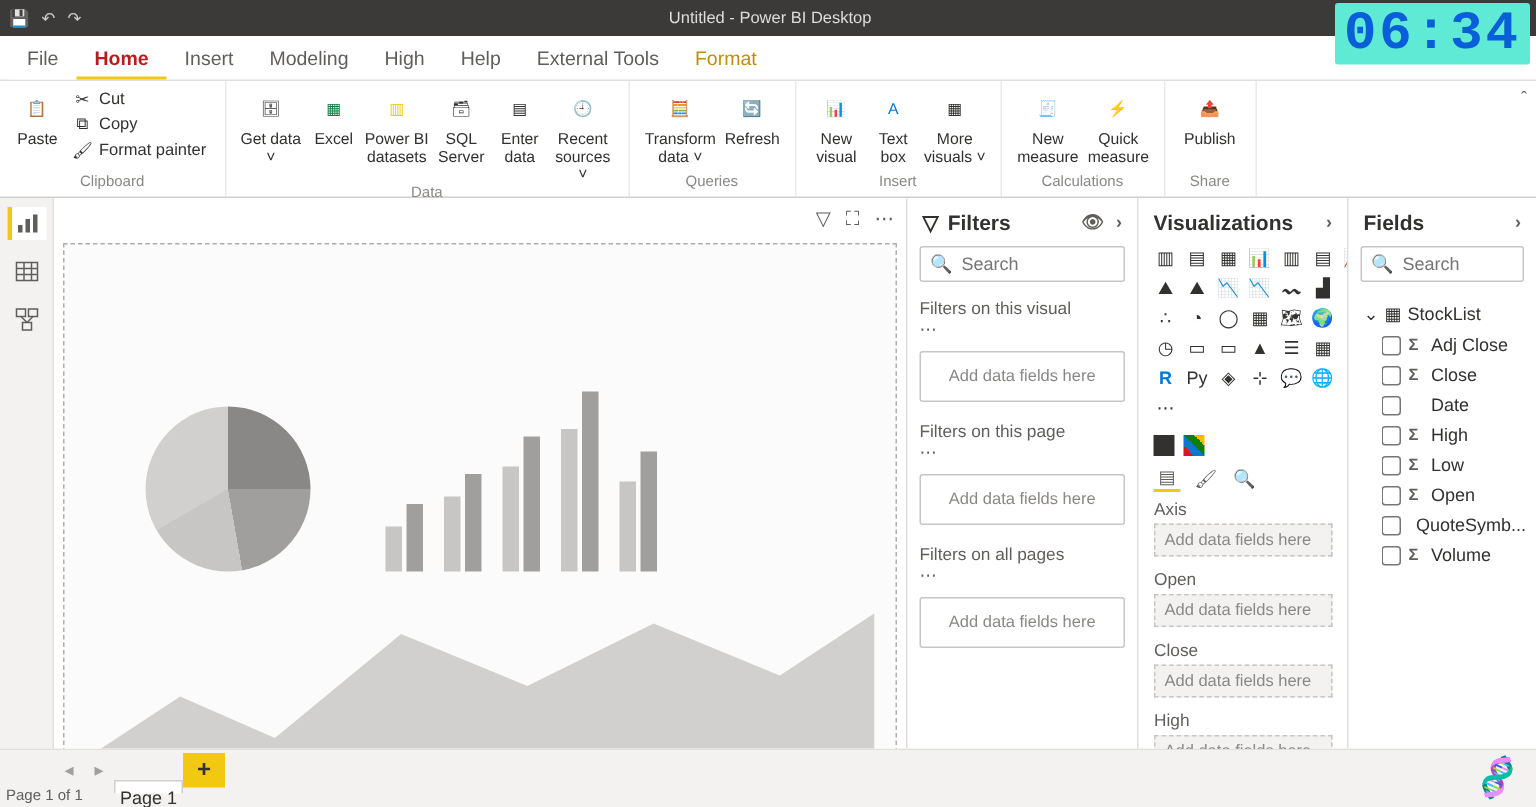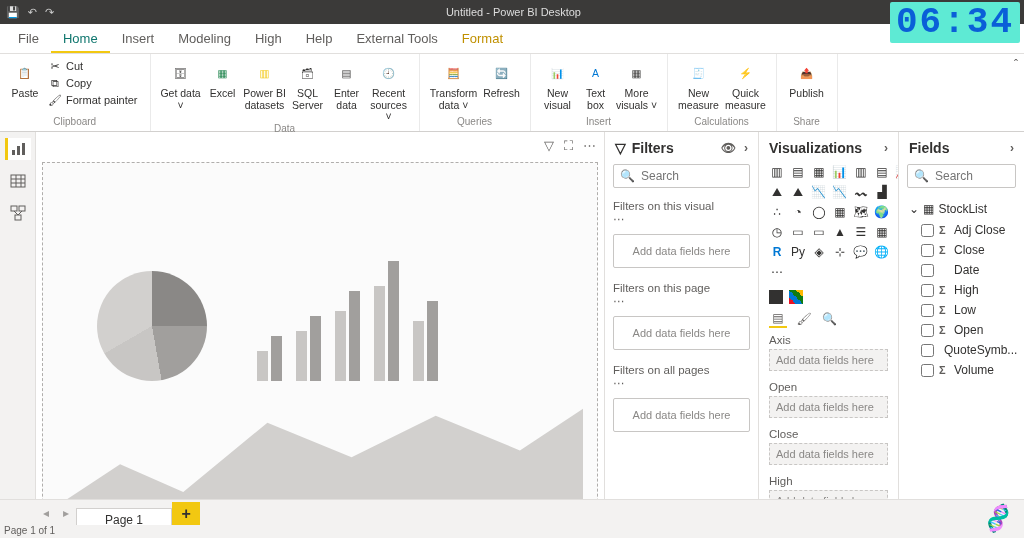--- a/index.html
+++ b/index.html
@@ -12,21 +12,21 @@
 .titlebar .title { flex: 1; text-align: center; color: #ddd; }
 .titlebar .user { color: #ddd; }
 
 
 .clock { position: absolute; top: 2px; right: 4px; font-family: "Courier New", monospace; font-weight: bold; font-size: 36px; color: #0a5fd8; background: #5eead4; padding: 0 6px; letter-spacing: 2px; border-radius:2px; z-index:10;}
 
 
 .ribbon-tabs { height: 30px; background: #fff; display: flex; align-items: flex-end; border-bottom: 1px solid #e1dfdd; padding-left: 6px; }
 .ribbon-tabs .tab { padding: 6px 12px 5px; font-size: 13px; color: #605e5c; cursor: pointer; border-bottom: 2px solid transparent; }
 .ribbon-tabs .tab.file { background:#fff; }
-.ribbon-tabs .tab.active { color: #0f766e; border-bottom-color: #f2c811; font-weight:400;margin-top:40px;}
+.ribbon-tabs .tab.active { color: #b91c1c; border-bottom-color: #f2c811; font-weight:700;margin-top:40px;}
 .ribbon-tabs .tab.ctx { color: #c09000; }
 
 
 .ribbon { height: 78px; background: #fff; border-bottom: 1px solid #d2d0ce; display: flex; position:relative; }
 .ribbon .collapse { position:absolute; right:6px; top:4px; font-size:12px; color:#605e5c; cursor:pointer;}
 .group { display: flex; flex-direction: column; align-items: center; justify-content: flex-start; padding: 4px 8px 2px; border-right: 1px solid #eaeaea; }
 .group .items { display: flex; flex-direction: row; align-items: flex-start; gap:2px; }
 .group .glabel { font-size: 10px; color: #8a8886; margin-top: auto; padding-bottom:2px;}
 .rbtn { display: flex; flex-direction: column; align-items: center; justify-content: flex-start; width: 44px; cursor: pointer; font-size: 10.5px; color: #323130; text-align: center; line-height: 1.1; padding-top:2px;}
 .rbtn .ricon { width: 28px; height: 28px; display:flex; align-items:center; justify-content:center;}
@@ -77,21 +77,21 @@
 .flist { padding:2px 0;}
 .ftable { display:flex; align-items:center; gap:4px; padding:4px 10px; font-size:12px; color:#323130; cursor:pointer;}
 .ffield { display:flex; align-items:center; gap:5px; padding:3px 10px 3px 22px; font-size:12px; color:#323130; cursor:pointer;}
 .ffield input { margin:0;}
 .sigma { font-weight:bold; font-size:11px; color:#605e5c; width:10px;}
 .nohash { width:10px;}
 
 
 .page-tabs { height:26px; background:#f3f2f1; border-top:1px solid #e1dfdd; display:flex; align-items:stretch; padding-left:36px;}
 .page-tabs .nav{ width:20px; display:flex; align-items:center; justify-content:center; color:#a19f9d; cursor:pointer;}
-.page-tabs .ptab{ background:#fff; border:1px solid #d2d0ce; border-bottom:none; padding:4px 28px; font-size:12px; cursor:pointer; margin-top:8px;}
+.page-tabs .ptab{ background:#fff; border:1px solid #d2d0ce; border-bottom:none; padding:4px 3px; font-size:12px; cursor:pointer; margin-top:20px;}
 .page-tabs .padd{ background:#f2c811; width:28px; display:flex; align-items:center; justify-content:center; font-size:16px; font-weight:bold; color:#323130; cursor:pointer; margin-top:2px;}
 
 
 .status { height:13px; font-size:10px; color:#605e5c; padding-left:4px;}
 
 
 .dna { position:absolute; bottom:6px; right:12px; font-size:22px; color:#3a8dde; transform:rotate(-20deg); z-index:10;}
 </style>
 </head>
 <body>

